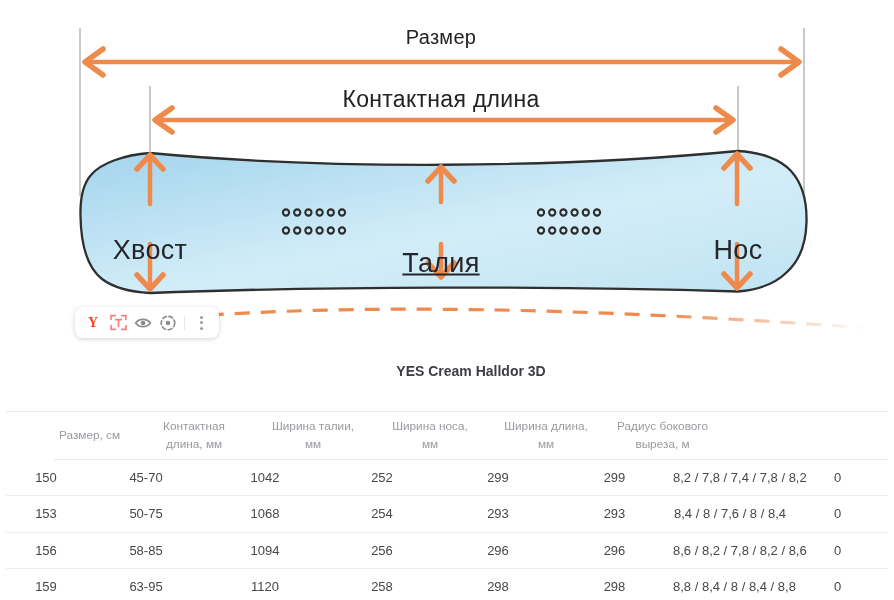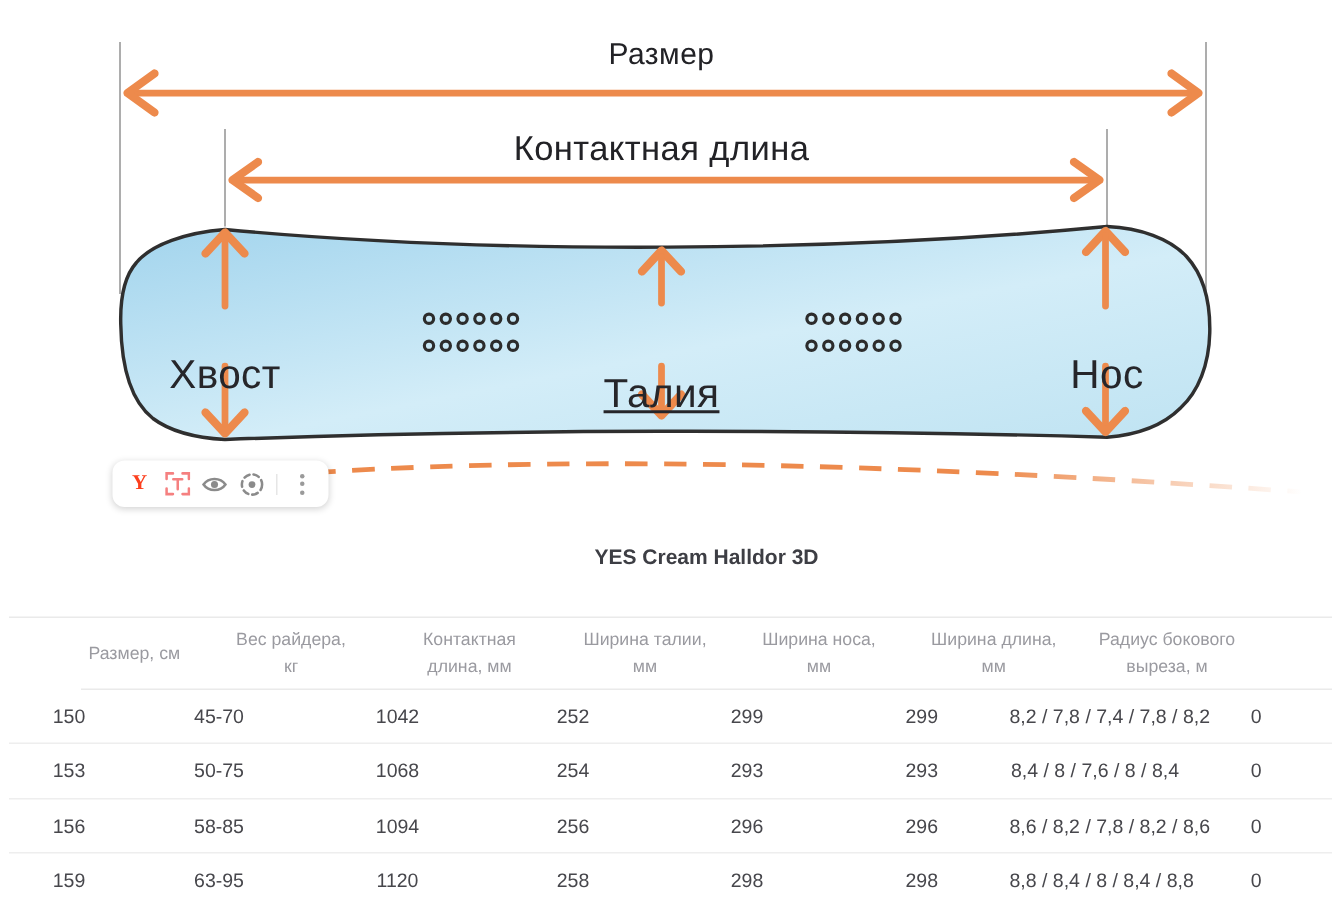--- a/index.html
+++ b/index.html
@@ -182,22 +182,20 @@
           <span></span>
         </span>
     </button>
   </div>
 
   <div class="product-title">YES Cream Halldor 3D</div>
 
   <div class="spec-table">
     <div class="t-head">
       <div class="cell c0">Размер, см</div>
-      <div class="cell c1">Вес райдера,
-кг</div>
       <div class="cell c2">Контактная
 длина, мм</div>
       <div class="cell c3">Ширина талии,
 мм</div>
       <div class="cell c4">Ширина носа,
 мм</div>
       <div class="cell c5">Ширина длина,
 мм</div>
       <div class="cell c6">Радиус бокового
 выреза, м</div>

